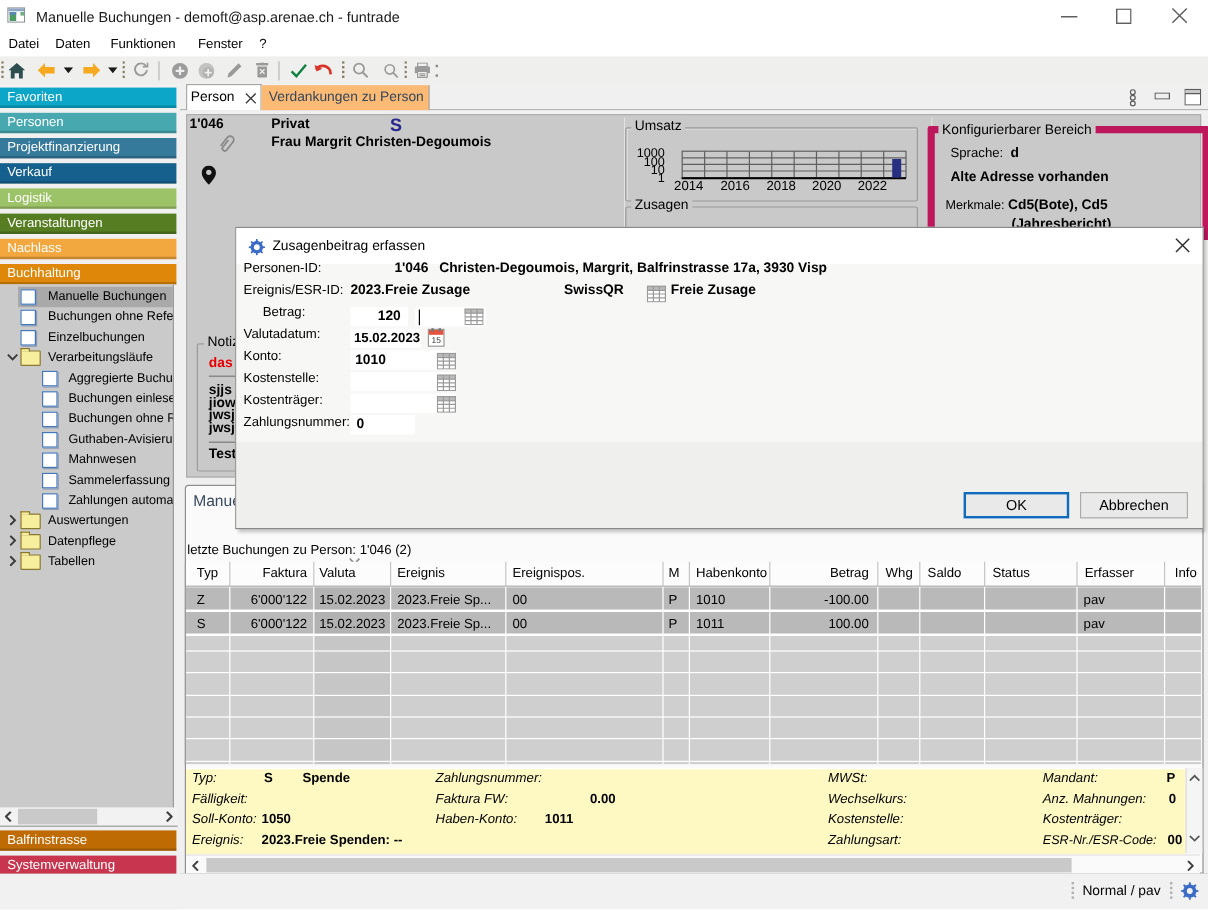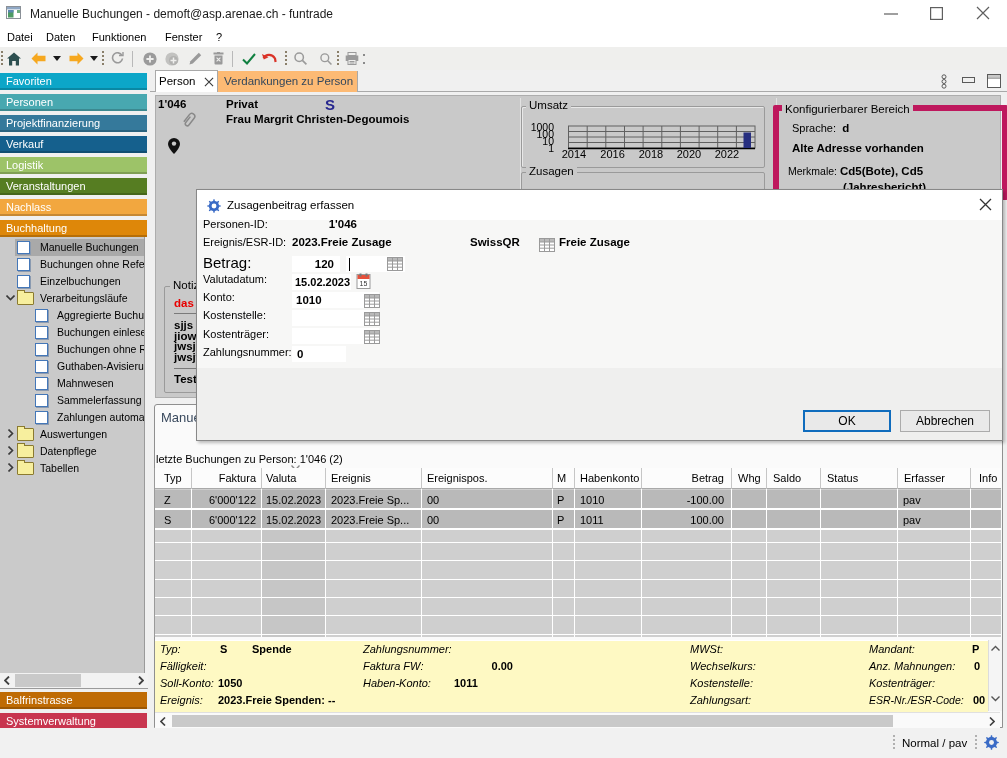--- a/index.html
+++ b/index.html
@@ -537,33 +537,34 @@
     </svg>
     <span class="abs" style="left:30px;top:8.5px;">Zusagenbeitrag erfassen</span>
     <svg class="abs" style="left:782px;top:8px" width="13" height="13" viewBox="0 0 13 13">
         <path d="M1 1 L12 12 M12 1 L1 12" stroke="#333" stroke-width="1.3"></path>
       </svg>
   </div>
 
   <div class="abs" style="left:0;top:30px;width:805px;height:148px;background:#f7f7f6;">
     <span class="abs" style="left:6px;top:-2.5px;font-size:11px">Personen-ID:</span>
     <span class="abs b" style="left:110px;top:-2.5px;width:50px;text-align:right;">1'046</span>
+    <span class="abs b" style="left:169px;top:-2.5px">Christen-Degoumois, Margrit, Balfrinstrasse 17a, 3930 Visp</span>
     <span class="abs" style="left:6px;top:16px;font-size:11px">Ereignis/ESR-ID:</span>
     <span class="abs b" style="left:95px;top:16px">2023.Freie Zusage</span>
     <span class="abs b" style="left:273px;top:16px">SwissQR</span>
     <svg class="abs gi" style="left:342px;top:18px" width="16" height="14" viewBox="0 0 16 14">
         <rect x="0.5" y="0.5" width="15" height="13" fill="#fff" stroke="#9a9a9a"></rect>
         <rect x="0.5" y="0.5" width="15" height="3.5" fill="#b9b9b9" stroke="#9a9a9a"></rect>
         <line x1="5.5" y1="0.5" x2="5.5" y2="13.5" stroke="#9a9a9a"></line>
         <line x1="10.5" y1="0.5" x2="10.5" y2="13.5" stroke="#9a9a9a"></line>
         <line x1="0.5" y1="7" x2="15.5" y2="7" stroke="#9a9a9a"></line>
         <line x1="0.5" y1="10.2" x2="15.5" y2="10.2" stroke="#9a9a9a"></line>
       </svg>
     <span class="abs b" style="left:362px;top:16px">Freie Zusage</span>
-    <span class="abs" style="left:6px;top:34.3px;font-size:15px">Betrag:</span>
+    <span class="abs" style="left:22px;top:34.3px;font-size:11px">Betrag:</span>
     <div class="abs inp" style="left:95px;top:36px;width:48px;">
         <span class="b" style="position:absolute;right:6px;top:1.5px">120</span>
       </div>
     <div class="abs inp" style="left:148.5px;top:36px;width:59px;"></div>
     <div class="abs" style="left:151.5px;top:37.5px;width:1px;height:13px;background:#000;"></div>
     <svg class="abs gi" style="left:190px;top:37px" width="16" height="14" viewBox="0 0 16 14">
         <rect x="0.5" y="0.5" width="15" height="13" fill="#fff" stroke="#9a9a9a"></rect>
         <rect x="0.5" y="0.5" width="15" height="3.5" fill="#b9b9b9" stroke="#9a9a9a"></rect>
         <line x1="5.5" y1="0.5" x2="5.5" y2="13.5" stroke="#9a9a9a"></line>
         <line x1="10.5" y1="0.5" x2="10.5" y2="13.5" stroke="#9a9a9a"></line>

